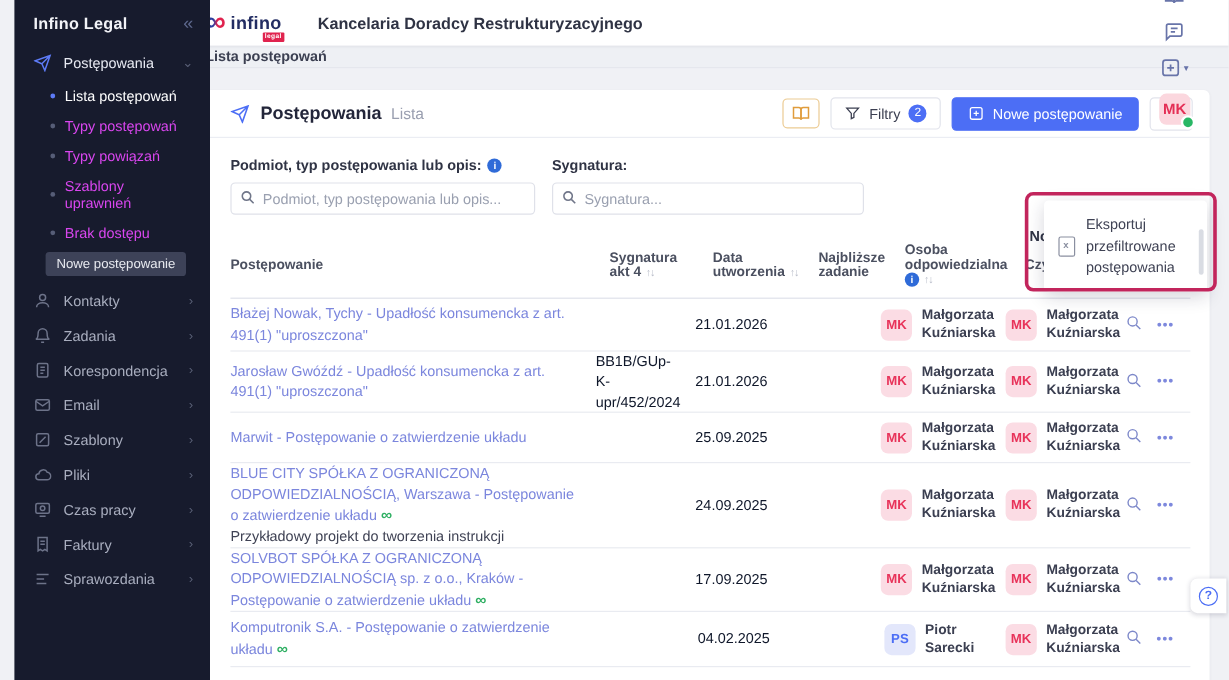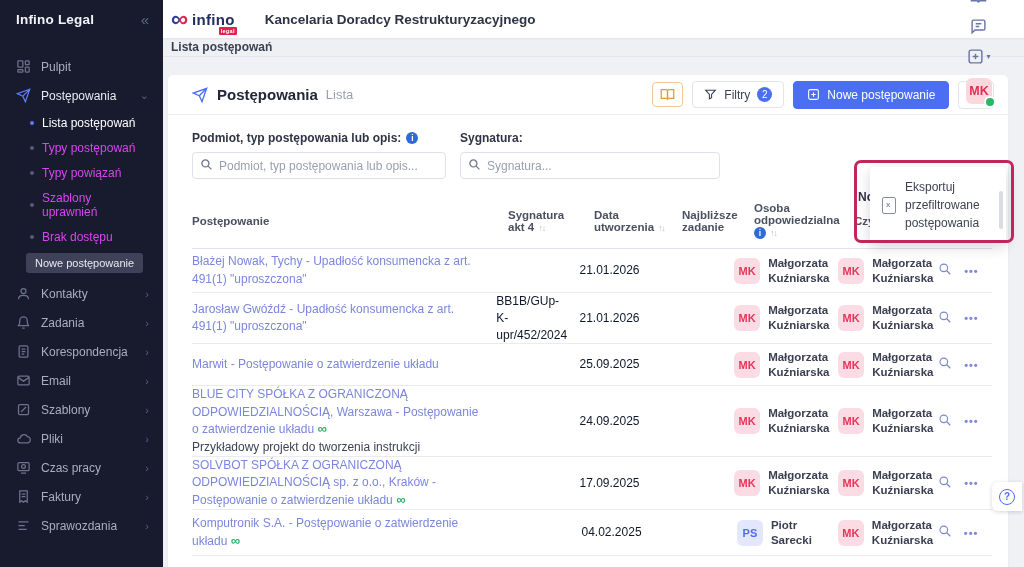--- a/index.html
+++ b/index.html
@@ -1,21 +1,21 @@
 <!DOCTYPE html>
 <html><head>
 <meta charset="utf-8">
 <style>
   * { margin:0; padding:0; box-sizing:border-box; }
   html,body { width:1024px; height:567px; overflow:hidden; }
   body { font-family:"Liberation Sans","DejaVu Sans",sans-serif; font-size:12px; color:#3f4254; background:#f0f1f5; }
   #app { position:relative; width:1024px; height:567px; overflow:hidden; background:#f0f1f5; }
 
   
-  .sidebar { position:absolute; left:0; top:0; width:163px; height:567px; background:#171b2d; color:#a9aebf; overflow:hidden; z-index:5; }
+  .sidebar { position:absolute; left:12px; top:0; width:163px; height:567px; background:#171b2d; color:#a9aebf; overflow:hidden; z-index:5; }
   .sb-head { display:flex; align-items:center; justify-content:space-between; padding:11px 14px 10px 16px; }
   .sb-title { color:#f2f3f7; font-size:13.5px; font-weight:bold; letter-spacing:.2px; }
   .sb-collapse { color:#5f6a8f; font-size:15px; cursor:pointer; }
   .sb-item { display:flex; align-items:center; gap:10px; padding:7px 14px 7px 16px; font-size:12px; cursor:pointer; }
   .sb-item .chev { margin-left:auto; color:#5a6077; font-size:11px; }
   .sb-icon { width:15px; height:15px; flex:0 0 15px; color:#6d7389; display:inline-flex; }
   .sb-icon svg { width:15px; height:15px; }
   .sb-section { padding:14px 16px 6px; font-size:10px; letter-spacing:.8px; color:#5d6377; font-weight:bold; }
   .sb-item.active-parent { color:#e8eaf2; }
   .sb-item.active-parent .sb-icon { color:#5d7bf7; }
@@ -116,31 +116,20 @@
 </style>
 </head>
 <body>
 
 <div id="app">
 
   <aside class="sidebar">
     <div class="sb-head">
       <span class="sb-title">Infino Legal</span>
       <span class="sb-collapse">«</span>
-    </div>
-    <div class="sb-item" style="margin-top:14px;">
-      <span class="sb-icon">
-          <svg viewBox="0 0 24 24" fill="none" stroke="currentColor" stroke-width="2">
-            <rect x="3" y="3" width="8" height="10" rx="1"></rect>
-            <rect x="3" y="17" width="8" height="4" rx="1"></rect>
-            <rect x="15" y="3" width="6" height="6" rx="1"></rect>
-            <rect x="15" y="13" width="6" height="8" rx="1"></rect>
-          </svg>
-        </span>
-      <span>Pulpit</span>
     </div>
     <div class="sb-item active-parent">
       <span class="sb-icon">
           <svg viewBox="0 0 24 24" fill="none" stroke="currentColor" stroke-width="2">
             <path d="M22 2 11 13M22 2l-7 20-4-9-9-4 20-7z"></path>
           </svg>
         </span>
       <span>Postępowania</span>
       <span class="chev">⌄</span>
     </div>

